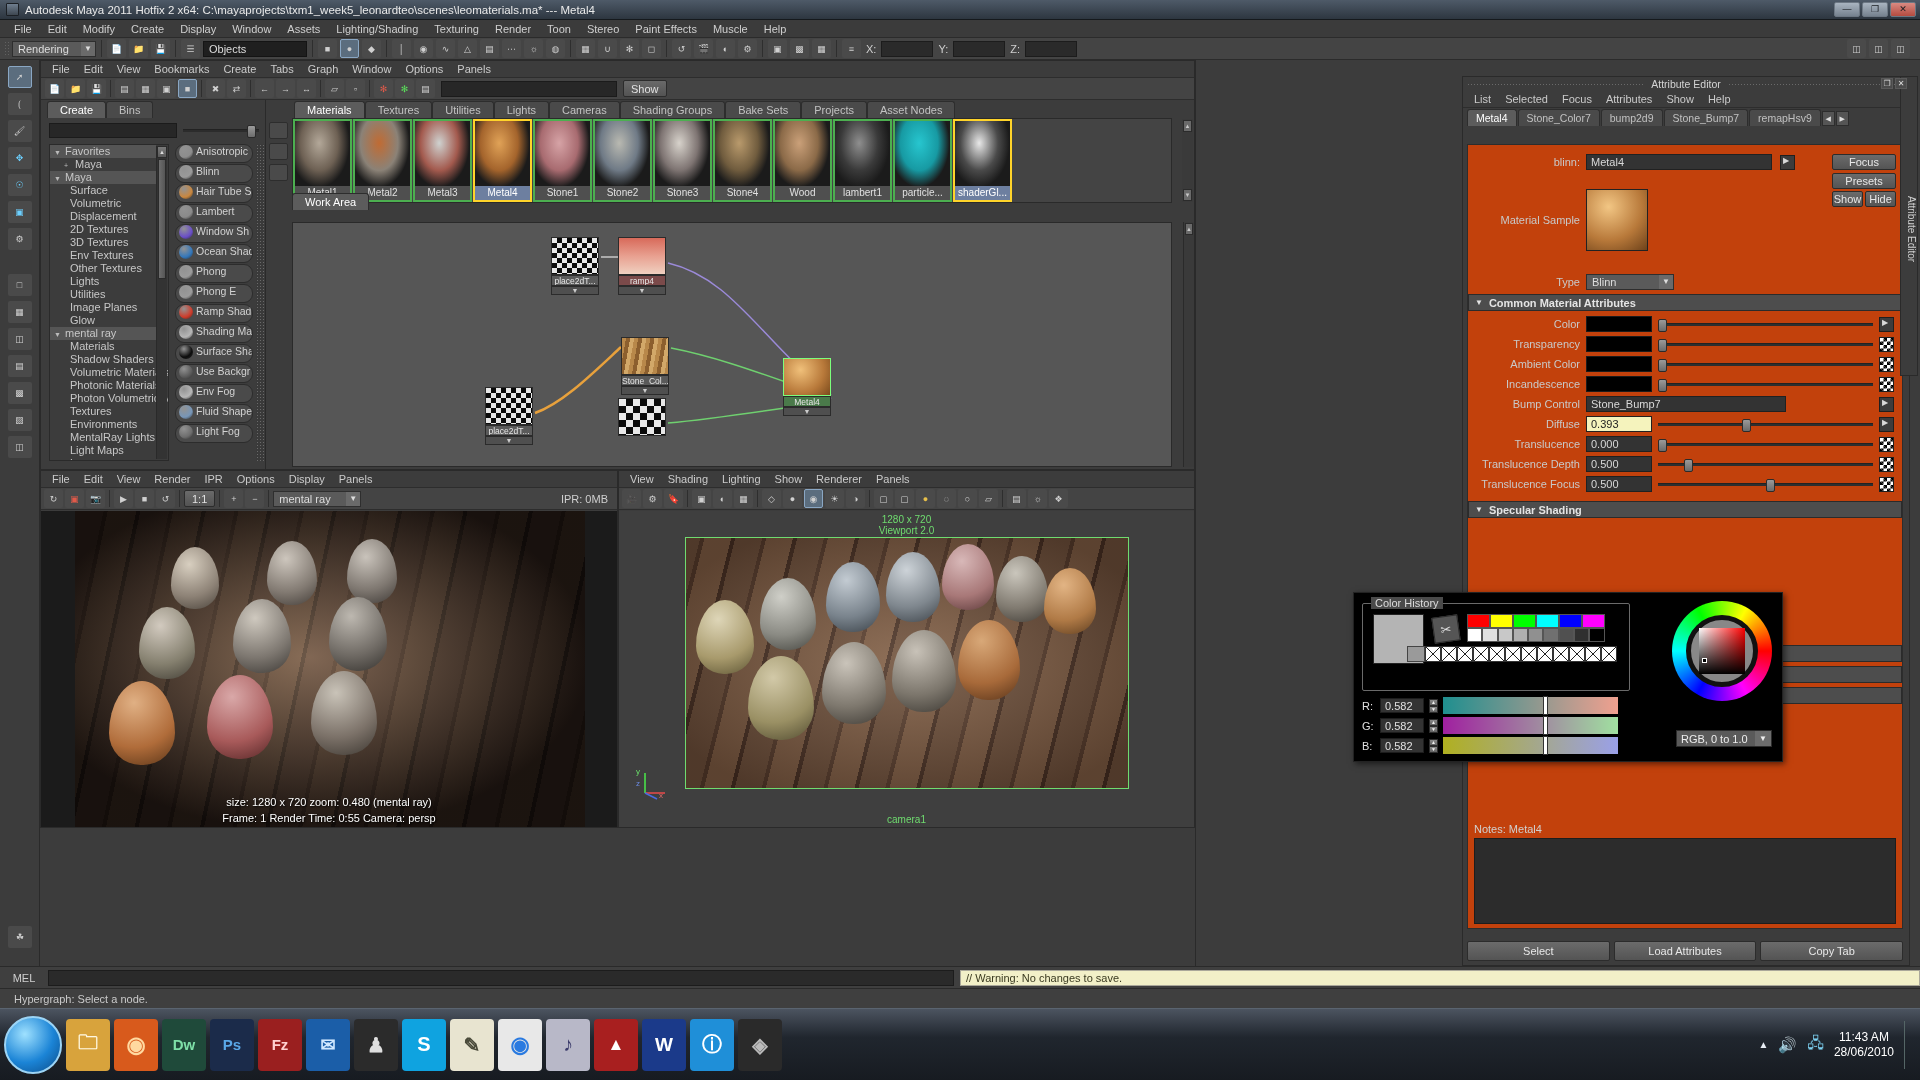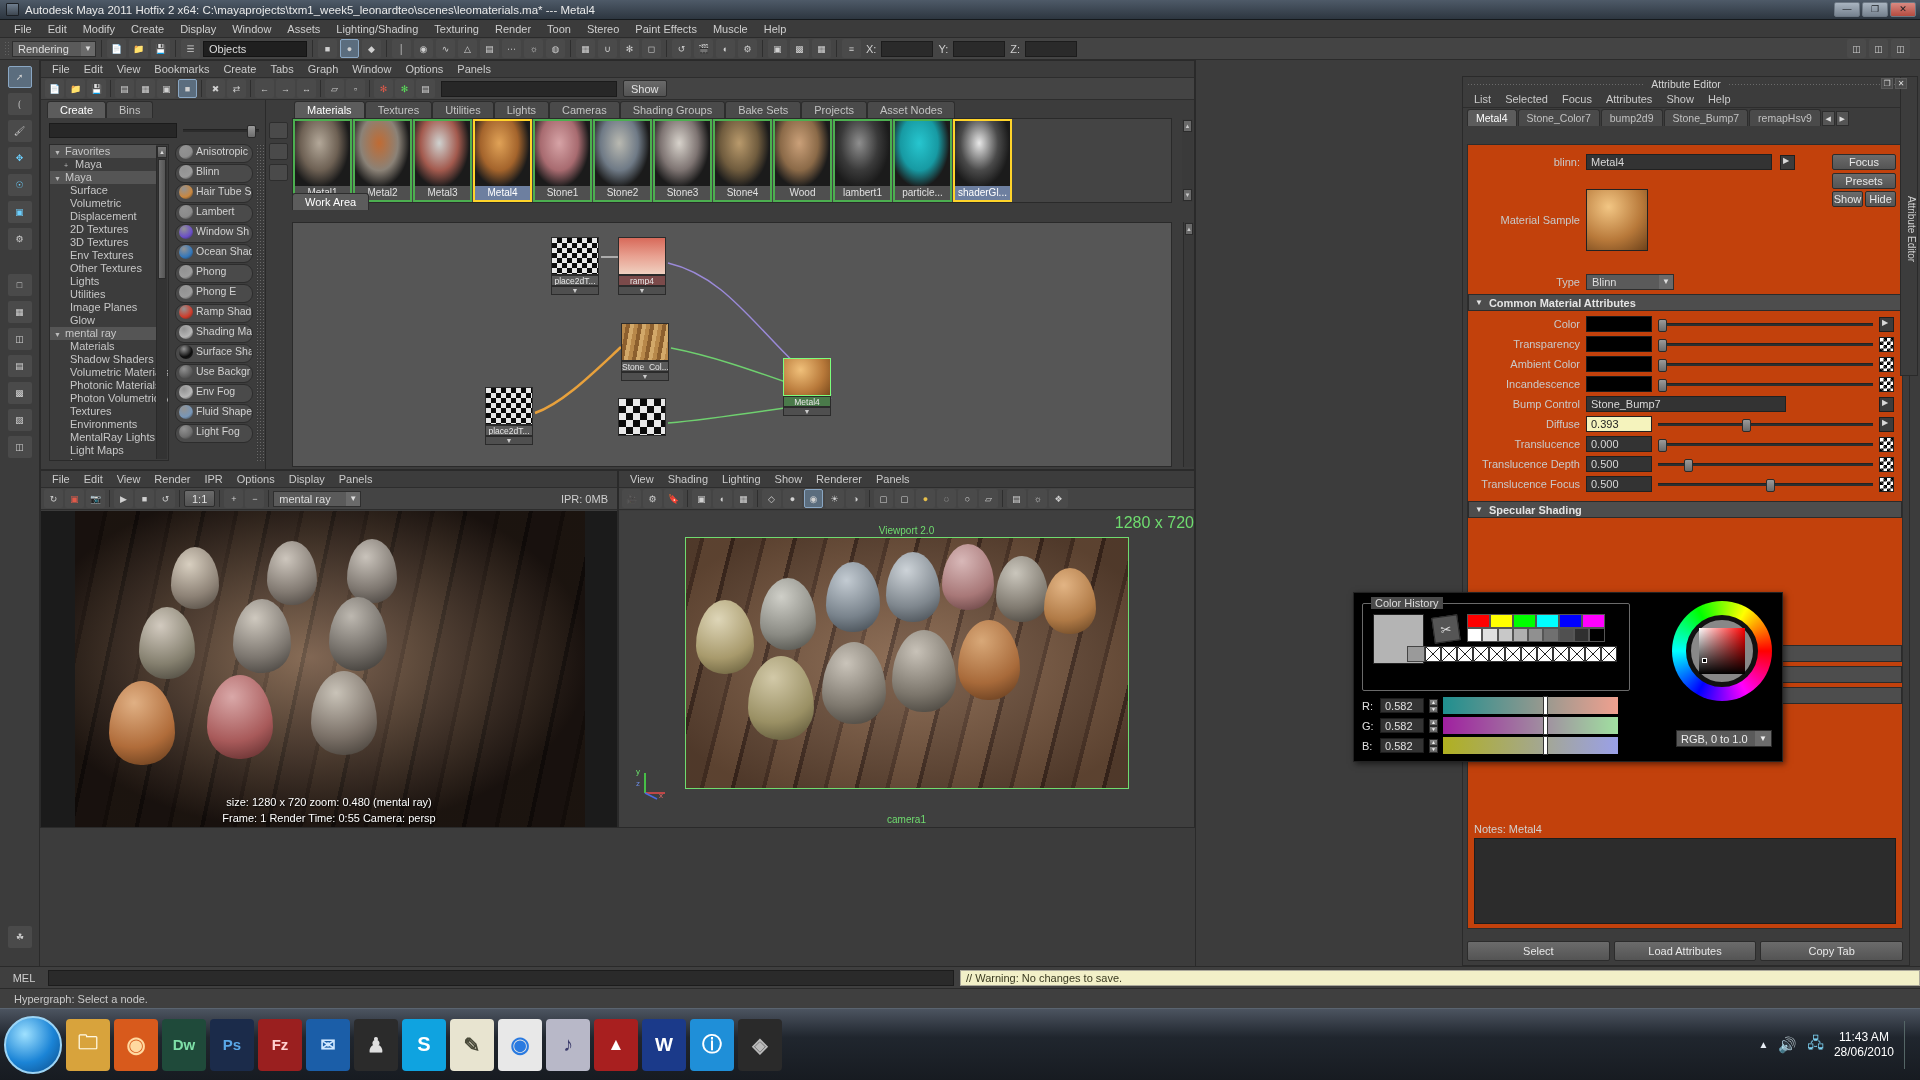--- a/index.html
+++ b/index.html
@@ -179,22 +179,22 @@
   .rv-status { position:absolute; left:0; right:0; bottom:0; height:34px;
     color:#ffffff; font-size:11px; text-align:center;
     text-shadow:1px 1px 2px #000; line-height:16px; padding-top:1px; }
 
   
   #viewport { left:618px; top:470px; width:577px; height:358px; background:#3c3c3c; }
   .vp-toolbar { height:22px; display:flex; align-items:center; gap:2px;
     padding:0 3px; background:#444; border-bottom:1px solid #2d2d2d; }
   .vp-canvas { position:absolute; left:0; top:40px; right:0; bottom:0;
     background:#3f3f3f; overflow:hidden; }
-  .vp-label-top { position:absolute; width:100%; text-align:right; top:3px;
-    color:#6fdc6f; font-size:16px; }
+  .vp-label-top { position:absolute; width:100%; text-align:center; top:3px;
+    color:#6fdc6f; font-size:10px; }
   .vp-label-bot { position:absolute; width:100%; text-align:center; bottom:2px;
     color:#6fdc6f; font-size:10px; }
   .gate { position:absolute; border:1px solid #6fdc6f; }
   .axis { position:absolute; left:18px; bottom:26px; width:34px; height:34px; }
 
   
   #attrib { left:1462px; top:76px; width:448px; height:890px; background:#3c3c3c; }
   .ae-title { height:14px; background:#3c3c3c; display:flex; align-items:center;
     justify-content:center; font-size:10.5px; color:#d3d3d3; position:relative; }
   .ae-title .dotfill { position:absolute; left:4px; right:4px; top:6px; height:3px;
@@ -661,21 +661,21 @@
             <div class="nm trunc">place2dT...</div>
             <div class="ft">▼</div>
           </div>
 
           <div class="node" style="left:325px;top:14px">
             <div class="thumb" style="background:linear-gradient(#d86a5a,#e8a090,#f0d0c0)"></div>
             <div class="nm trunc" style="background:#7b4a4a">ramp4</div>
             <div class="ft">▼</div>
           </div>
 
-          <div class="node" style="left:328px;top:100px">
+          <div class="node" style="left:328px;top:114px">
             <div class="thumb" style="background:repeating-linear-gradient(100deg,#b8884a 0 4px,#8c5f2e 4px 8px,#d2a869 8px 12px)"></div>
             <div class="nm trunc">Stone_Col...</div>
             <div class="ft">▼</div>
           </div>
 
           <div class="node" style="left:192px;top:164px">
             <div class="thumb" style="background:
                  linear-gradient(45deg,#0b0b0b 25%,transparent 25%,transparent 75%,#0b0b0b 75%),
                  linear-gradient(45deg,#0b0b0b 25%,#e8e8e8 25%,#e8e8e8 75%,#0b0b0b 75%);
                  background-size:10px 10px;background-position:0 0,5px 5px;"></div>

